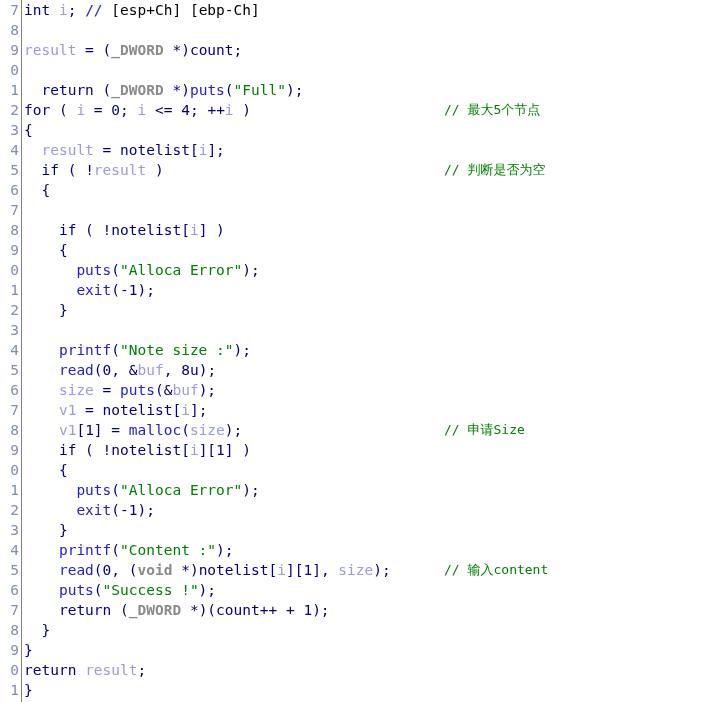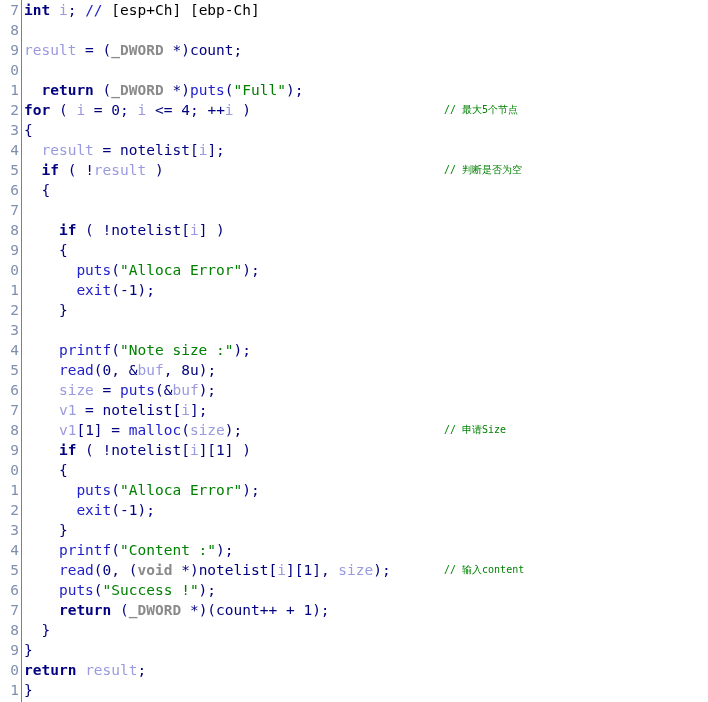--- a/index.html
+++ b/index.html
@@ -58,26 +58,26 @@
     white-space: pre;
   }
 
   .line-comment {
     position: absolute;
     left: 444px;
     top: 0;
     white-space: pre;
     color: #008000;
     font-family: "DejaVu Sans Mono", "Liberation Mono", monospace;
-    font-size: 10px;
+    font-size: 13px;
   }
 
   
   .t-plain   { color: #000080; }
-  .t-kw      { color: #000080; font-weight: bold; }
+  .t-kw      { color: #000080; font-weight: normal; }
   .t-var     { color: #9a9ae0; }
   .t-fn      { color: #2222cc; }
   .t-str     { color: #008000; }
   .t-type    { color: #8a8a8a; font-weight: bold; }
   .t-num     { color: #000080; }
   .t-cmtvar  { color: #000000; }
 </style>
 </head>
 <body>
 

